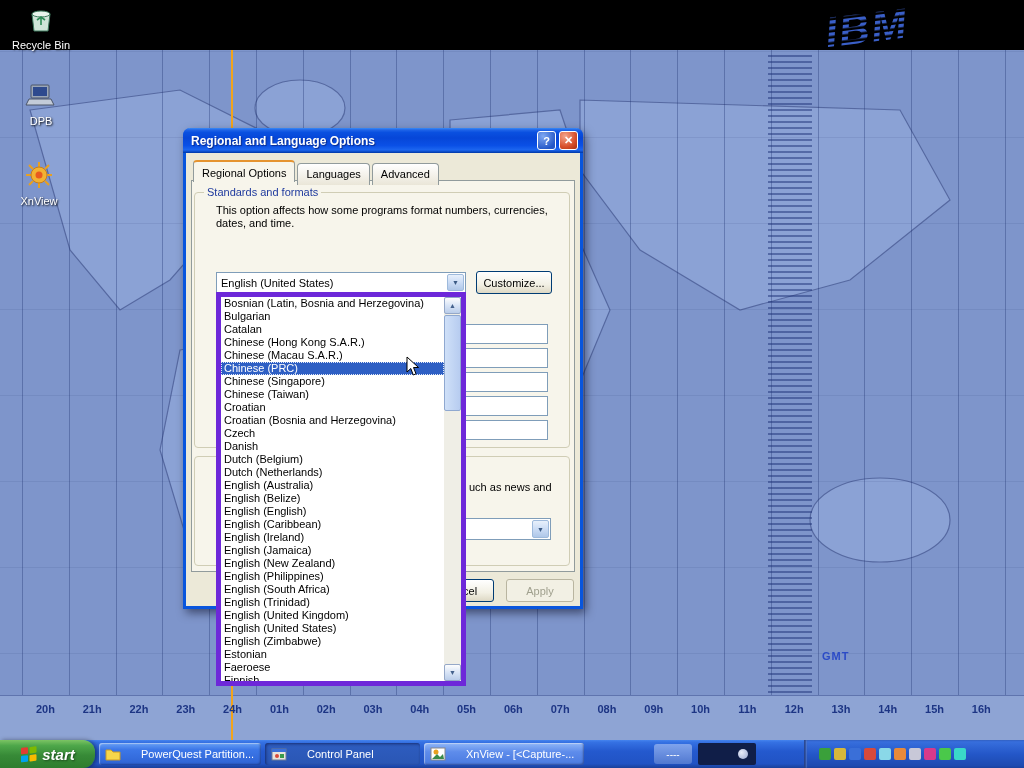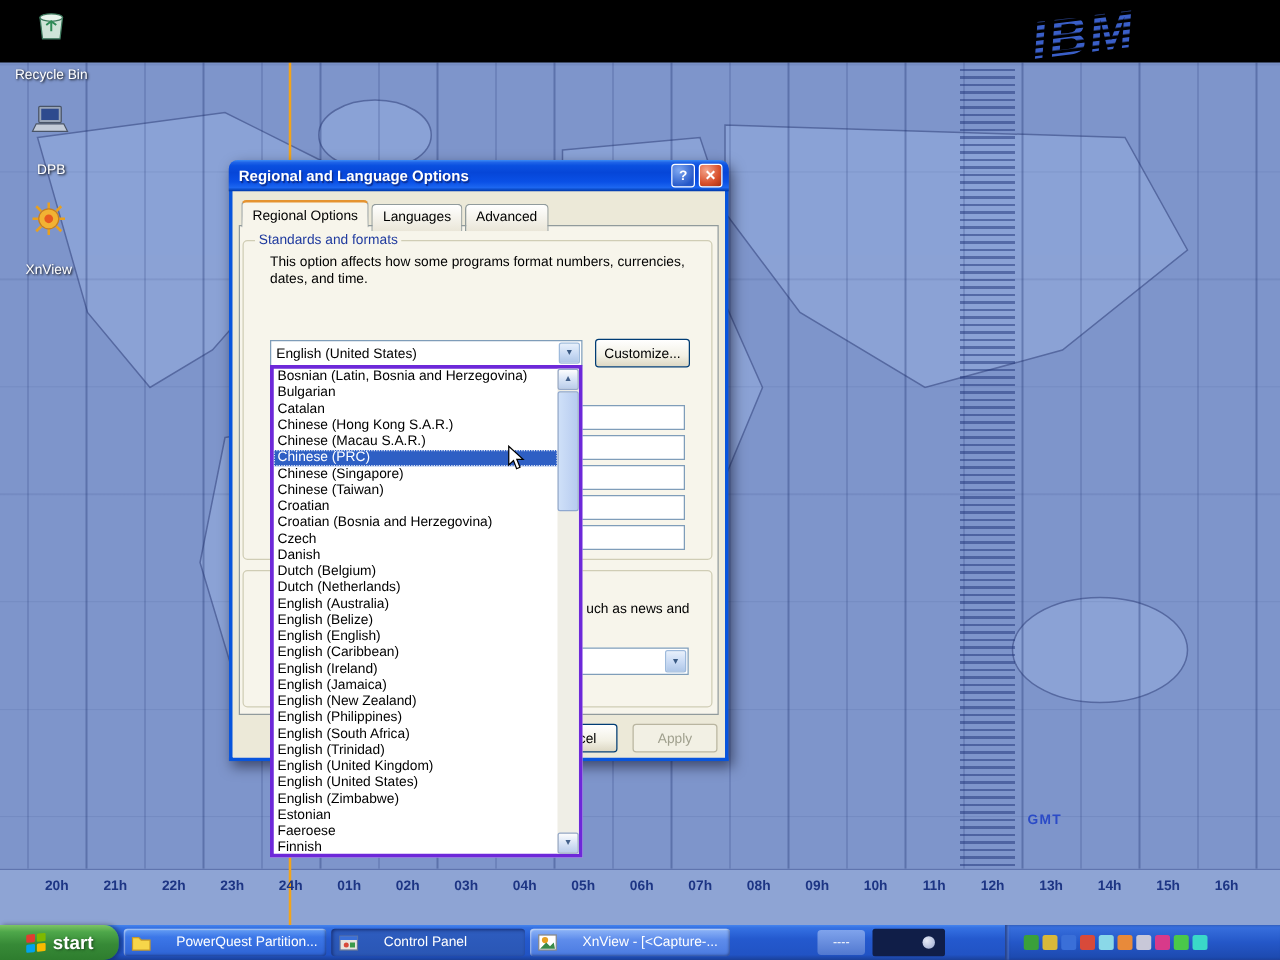--- a/index.html
+++ b/index.html
@@ -19,21 +19,21 @@
   .bottom-band { position: absolute; left: 0; top: 695px; width: 1024px; height: 45px; background: #8EA4D4; border-top: 1px solid #5F74AE; }
   .hours { position: absolute; left: 22px; top: 703px; display: flex; }
   .hours span { width: 46.8px; text-align: center; font-size: 11px; font-weight: bold; color: #1D3584; }
   .top-band { position: absolute; left: 0; top: 0; width: 1024px; height: 50px; background: #000; }
   .ibm { position: absolute; right: 75px; top: 2px; transform: rotate(-7deg); }
   .orange-line { position: absolute; left: 231px; top: 50px; width: 2px; height: 690px; background: #F2A41B; }
   .gmt-label { position: absolute; left: 822px; top: 650px; font-size: 11px; font-weight: bold; color: #2B4BC7; letter-spacing: 1px; }
 
   
   .dicon { position: absolute; width: 66px; text-align: center; z-index: 2; }
-  .dicon .lbl { display: block; margin-top: 15px; font-size: 11px; color: #fff; text-shadow: 1px 1px 2px #000; }
+  .dicon .lbl { display: block; margin-top: 1px; font-size: 11px; color: #fff; text-shadow: 1px 1px 2px #000; }
   #icon-recycle { left: 8px; top: 4px; }
   #icon-dpb { left: 8px; top: 82px; }
   #icon-xnview { left: 6px; top: 160px; }
 
   
   .dialog { position: absolute; left: 183px; top: 128px; width: 400px; height: 481px; z-index: 10;
     background: #ECE9D8; border: 3px solid #0855DD; border-top: 0; border-radius: 8px 8px 0 0;
     box-shadow: 3px 4px 10px rgba(0,0,20,0.5); }
   .titlebar { position: absolute; left: -3px; top: 0; width: 400px; height: 25px; border-radius: 7px 7px 0 0;
     background: linear-gradient(180deg,#3B8BF5 0%,#1E63E8 8%,#0A50E0 18%,#0646D8 40%,#0A50E6 70%,#1C66F0 88%,#0846BE 96%,#0037A6 100%);
@@ -72,21 +72,21 @@
   .customize { left: 290px; top: 143px; width: 76px; height: 23px; }
   .cancel { left: 240px; top: 451px; width: 68px; height: 23px; }
   .apply  { left: 320px; top: 451px; width: 68px; height: 23px; }
   .apply.disabled { color: #A0A08E; border-color: #B9B5A0; background: #F2F0E4; }
 
   .sample-box { position: absolute; left: 154px; width: 208px; height: 20px; background: #fff; border: 1px solid #7F9DB9; z-index: 2; }
   .loc-frag { position: absolute; left: 283px; top: 353px; font-size: 11px; color: #000; z-index: 2; white-space: nowrap; }
 
   
   .droplist { position: absolute; left: 216px; top: 292px; width: 250px; height: 394px; background: #fff;
-    border: 3px solid #6d28d9; z-index: 30; }
+    border: 5px solid #6d28d9; z-index: 30; }
   .items { position: absolute; left: 0; top: 0; right: 17px; bottom: 0; overflow: hidden; }
   .li { height: 13px; line-height: 13px; font-size: 11px; padding-left: 3px; white-space: nowrap; color: #000; }
   .li.selected { background: #2E5FC4; color: #fff; outline: 1px dotted rgba(255,255,255,0.85); outline-offset: -1px; }
   .sb { position: absolute; top: 0; right: 0; bottom: 0; width: 17px; background: #EFEEE6; }
   .sb-btn { position: absolute; left: 0; width: 17px; height: 17px;
     background: linear-gradient(180deg,#FDFDFD,#D8E4F6 50%,#BACDEA); border: 1px solid #95A8C8; border-radius: 2px;
     display: flex; align-items: center; justify-content: center; font-size: 7px; color: #44618C; }
   .sb-up { top: 0; } .sb-down { bottom: 0; }
   .sb-thumb { position: absolute; left: 0; top: 18px; width: 17px; height: 96px;
     background: linear-gradient(90deg,#CFE0F8,#B7CCF0); border: 1px solid #8FA8D0; border-radius: 2px; }
@@ -94,21 +94,21 @@
   
   .cursor { position: absolute; left: 406px; top: 356px; z-index: 100; }
 
   
   .taskbar { position: absolute; left: 0; top: 740px; width: 1024px; height: 28px; z-index: 50;
     background: linear-gradient(180deg,#4584EE 0%,#3571E3 8%,#2459CE 40%,#2153C4 85%,#1A4099 100%);
     display: flex; align-items: center; }
   .start-btn { width: 95px; height: 28px; border-radius: 0 12px 12px 0; flex: none;
     background: linear-gradient(180deg,#7CC464 0%,#4EA74A 20%,#378A37 55%,#2E7D2E 100%);
     display: flex; align-items: center; justify-content: center; gap: 4px; box-shadow: 2px 0 4px rgba(0,0,0,0.4); }
-  .start-txt { color: #fff; font-size: 15px; font-weight: bold; text-shadow: 1px 1px 2px #1E4D1E; }
+  .start-txt { color: #fff; font-size: 15px; font-weight: bold; font-style: italic; text-shadow: 1px 1px 2px #1E4D1E; }
   .taskbtn { height: 22px; margin-left: 4px; border-radius: 3px; display: flex; align-items: center; gap: 20px; padding: 0 6px;
     font-size: 11px; color: #fff; flex: none; overflow: hidden; white-space: nowrap;
     background: linear-gradient(180deg,#67A0F5,#3C77E8 30%,#2E63D4);
     box-shadow: inset -1px -1px 2px rgba(0,0,30,0.35), inset 1px 1px 1px rgba(255,255,255,0.45); }
   .taskbtn .tlabel { overflow: hidden; text-overflow: ellipsis; }
   #taskbtn-powerquest { width: 162px; }
   #taskbtn-controlpanel { width: 155px; background: linear-gradient(180deg,#2E5DC0,#2A56B4); box-shadow: inset 1px 1px 3px rgba(0,0,40,0.5); }
   #taskbtn-xnview { width: 160px; background: linear-gradient(180deg,#8FB6F8,#5E8CEB 40%,#4A7AE0); }
   .misc-btn { width: 38px; height: 20px; margin-left: 70px; border-radius: 3px; flex: none;
     background: linear-gradient(180deg,#7FA3EC,#5178D0); color: #fff; font-size: 10px;

